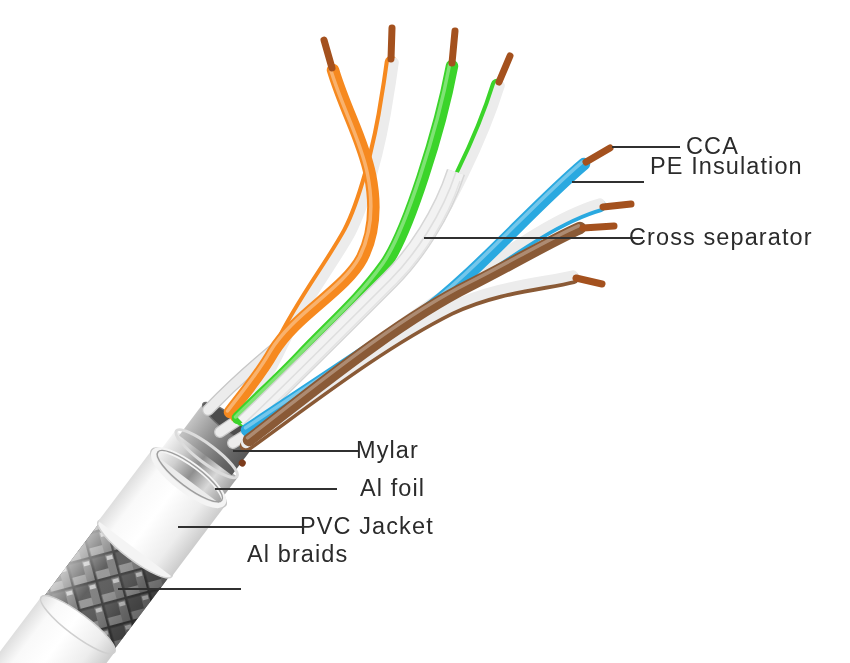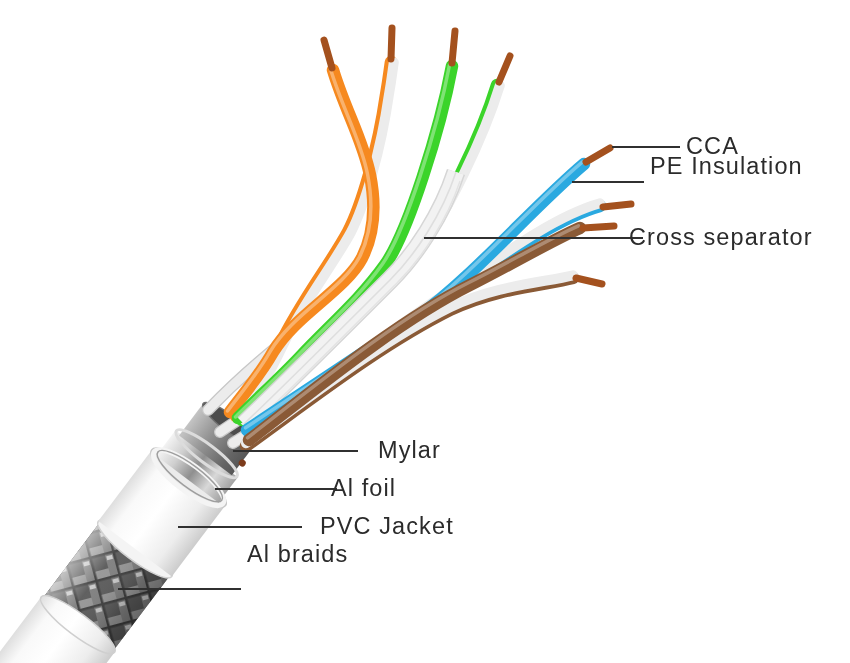--- a/index.html
+++ b/index.html
@@ -167,19 +167,19 @@
       <line class="ld" x1="215" y1="489" x2="337" y2="489" stroke="#303030"></line>
       <line class="ld" x1="178" y1="527" x2="302" y2="527" stroke="#303030"></line>
       <line class="ld" x1="118" y1="589" x2="241" y2="589" stroke="#303030"></line>
     </g>
   </svg>
 
   <div>
     <div class="lbl" style="left:686px; top:147px">CCA</div>
     <div class="lbl" style="left:650px; top:167px">PE Insulation</div>
     <div class="lbl" style="left:629px; top:238px">Cross separator</div>
-    <div class="lbl" style="left:378px; top:451px">Mylar</div>
-    <div class="lbl" style="left:331px; top:489px">Al foil</div>
-    <div class="lbl" style="left:320px; top:527px">PVC Jacket</div>
+    <div class="lbl" style="left:356px; top:451px">Mylar</div>
+    <div class="lbl" style="left:360px; top:489px">Al foil</div>
+    <div class="lbl" style="left:300px; top:527px">PVC Jacket</div>
     <div class="lbl" style="left:247px; top:555px">Al braids</div>
   </div>
 
 </div>
 
 </body></html>

